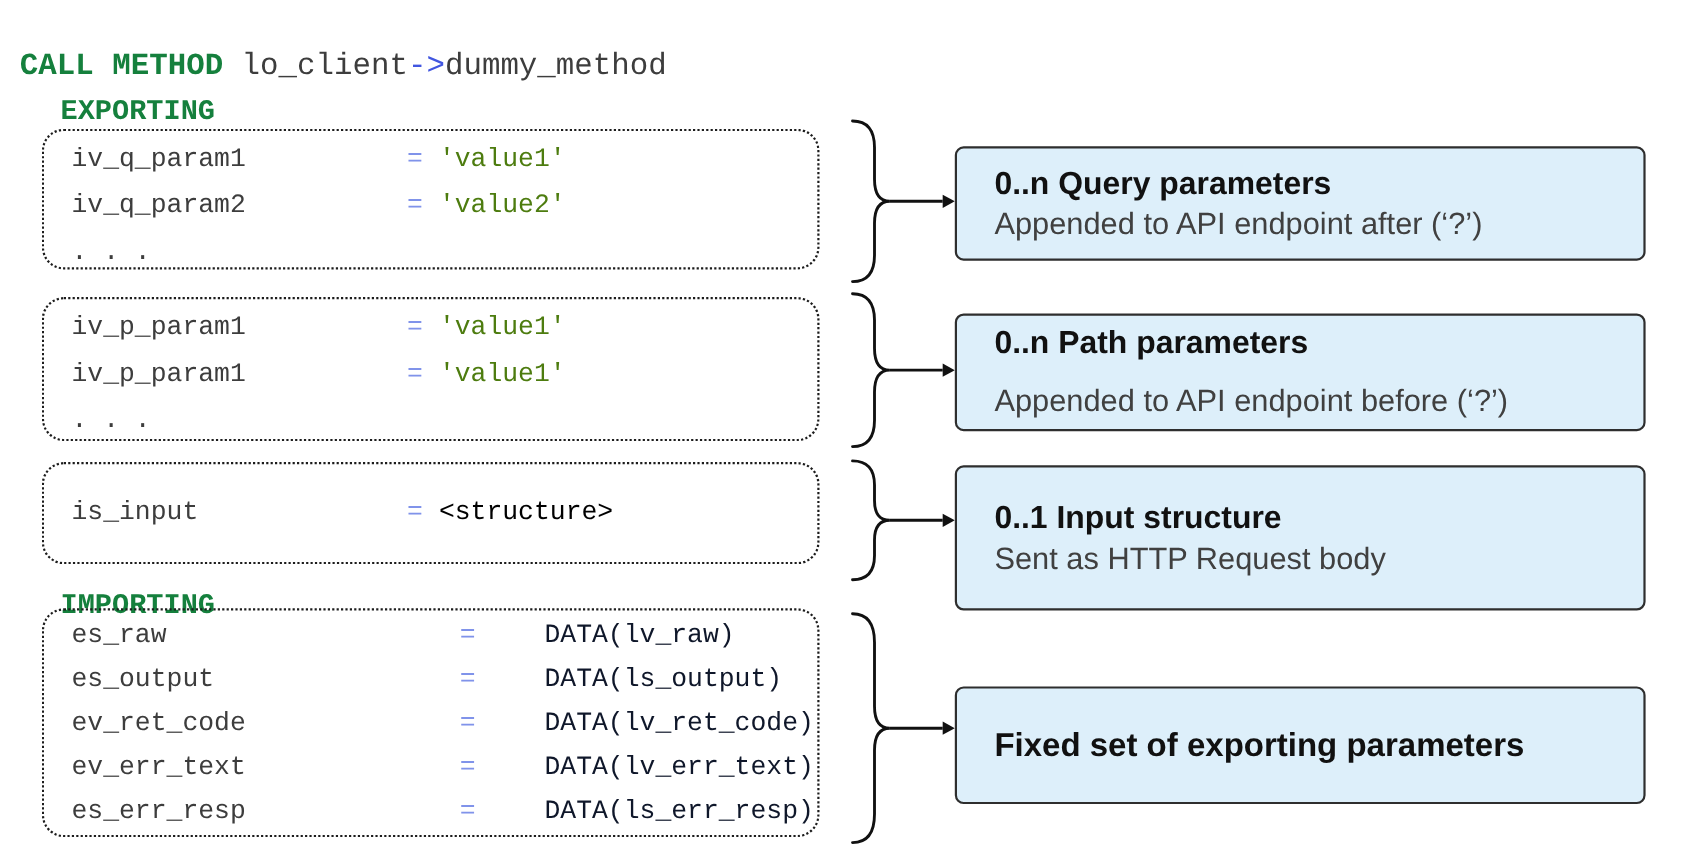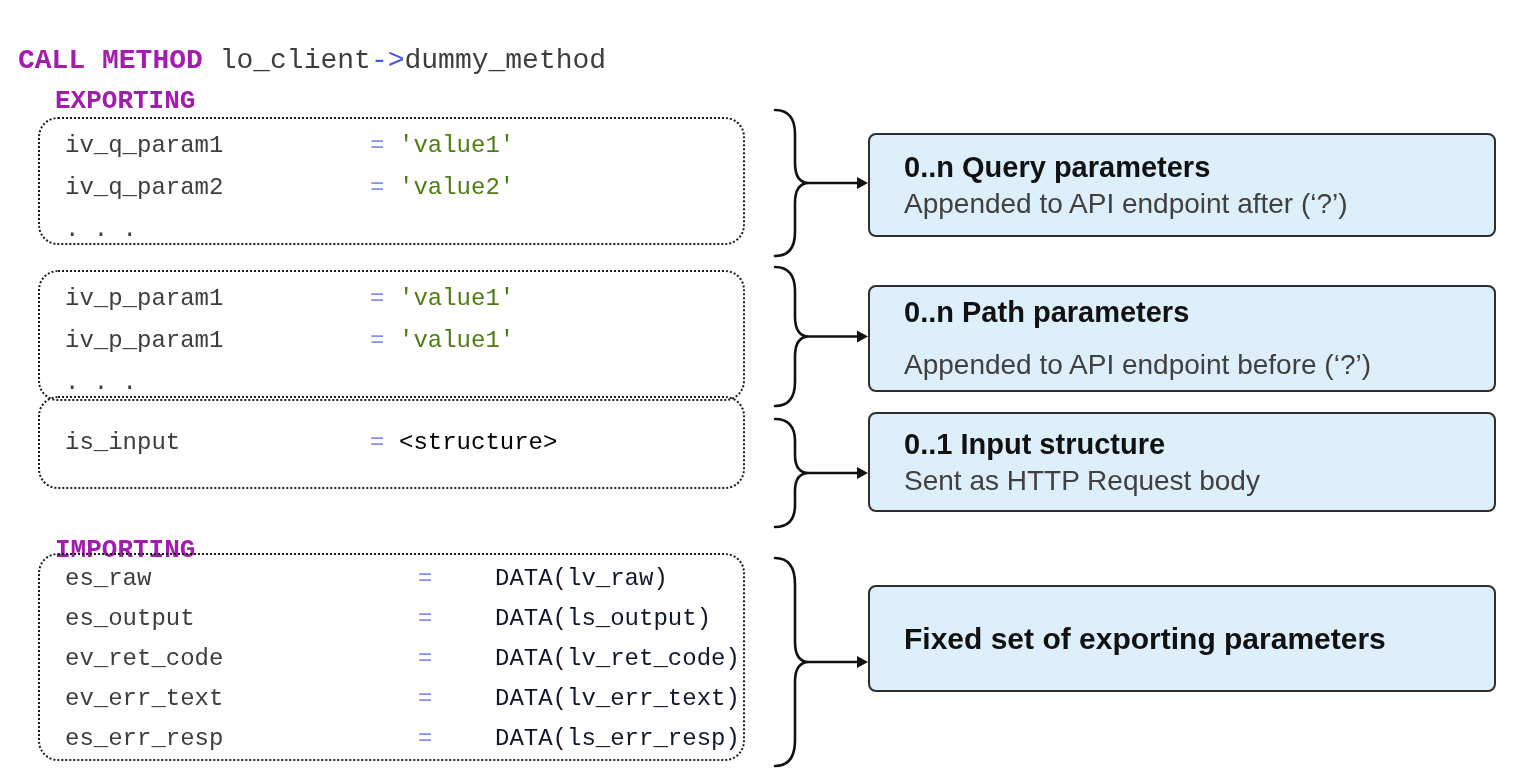--- a/index.html
+++ b/index.html
@@ -3,21 +3,21 @@
 <meta charset="utf-8">
 <style>
   html,body{margin:0;padding:0;background:#ffffff;}
   #stage{
     position:relative;width:1540px;height:772px;background:#ffffff;overflow:hidden;
     font-family:"Liberation Sans",sans-serif;
   }
   
   .mono{font-family:"Liberation Mono","DejaVu Sans Mono",monospace;white-space:pre;}
   .topline{position:absolute;left:18px;top:44px;font-size:28px;line-height:34px;color:#3d3d3d;}
-  .kw{color:#a21caf;font-weight:bold;}
+  .kw{color:#15803d;font-weight:bold;}
   .section-label{position:absolute;left:55px;font-size:26px;line-height:30px;}
   .op-arrow{color:#4156e0;}
   .dotbox{
     position:absolute;left:38px;width:707px;box-sizing:border-box;
     border:2.5px dotted #1c1c1c;border-radius:20px;
     padding:6px 0 0 25px;overflow:hidden;
   }
   .cline{font-size:24px;line-height:42px;color:#3d3d3d;display:flex;}
   .cline.tight{line-height:40px;gap:48px;}
   .cname{display:inline-block;width:305px;flex:0 0 305px;}
@@ -53,21 +53,21 @@
     <div class="cline mono"><span class="cname">iv_q_param2</span><span class="cop">=</span><span class="v-green">'value2'</span></div>
     <div class="cline mono"><span class="cname">. . .</span></div>
   </div>
 
   <div class="dotbox" style="top:270px;height:131px;">
     <div class="cline mono"><span class="cname">iv_p_param1</span><span class="cop">=</span><span class="v-green">'value1'</span></div>
     <div class="cline mono"><span class="cname">iv_p_param1</span><span class="cop">=</span><span class="v-green">'value1'</span></div>
     <div class="cline mono"><span class="cname">. . .</span></div>
   </div>
 
-  <div class="dotbox centerbox" style="top:396px;height:93px;">
+  <div class="dotbox centerbox" style="top:420px;height:93px;">
     <div class="cline mono"><span class="cname">is_input</span><span class="cop">=</span><span class="v-plain">&lt;structure&gt;</span></div>
   </div>
 
   <div class="section-label mono kw" style="top:535px;">IMPORTING</div>
 
   <div class="dotbox" style="top:553px;height:208px;padding-top:4px;">
     <div class="cline tight mono"><span class="cname">es_raw</span><span class="cop">=</span><span class="v-blue">DATA(lv_raw)</span></div>
     <div class="cline tight mono"><span class="cname">es_output</span><span class="cop">=</span><span class="v-blue">DATA(ls_output)</span></div>
     <div class="cline tight mono"><span class="cname">ev_ret_code</span><span class="cop">=</span><span class="v-blue">DATA(lv_ret_code)</span></div>
     <div class="cline tight mono"><span class="cname">ev_err_text</span><span class="cop">=</span><span class="v-blue">DATA(lv_err_text)</span></div>
@@ -101,22 +101,22 @@
   <div class="callout" style="top:133px;height:104px;">
     <div class="callout-title">0..n Query parameters</div>
     <div class="callout-sub">Appended to API endpoint after (‘?’)</div>
   </div>
 
   <div class="callout" style="top:285px;height:107px;gap:16px;">
     <div class="callout-title">0..n Path parameters</div>
     <div class="callout-sub">Appended to API endpoint before (‘?’)</div>
   </div>
 
-  <div class="callout" style="top:412px;height:100px;">
+  <div class="callout" style="top:423px;height:132px;">
     <div class="callout-title">0..1 Input structure</div>
     <div class="callout-sub">Sent as HTTP Request body</div>
   </div>
 
-  <div class="callout callout-single" style="top:585px;height:107px;">
+  <div class="callout callout-single" style="top:624px;height:107px;">
     <div class="callout-title">Fixed set of exporting parameters</div>
   </div>
 
 </div>
 
 </body></html>

